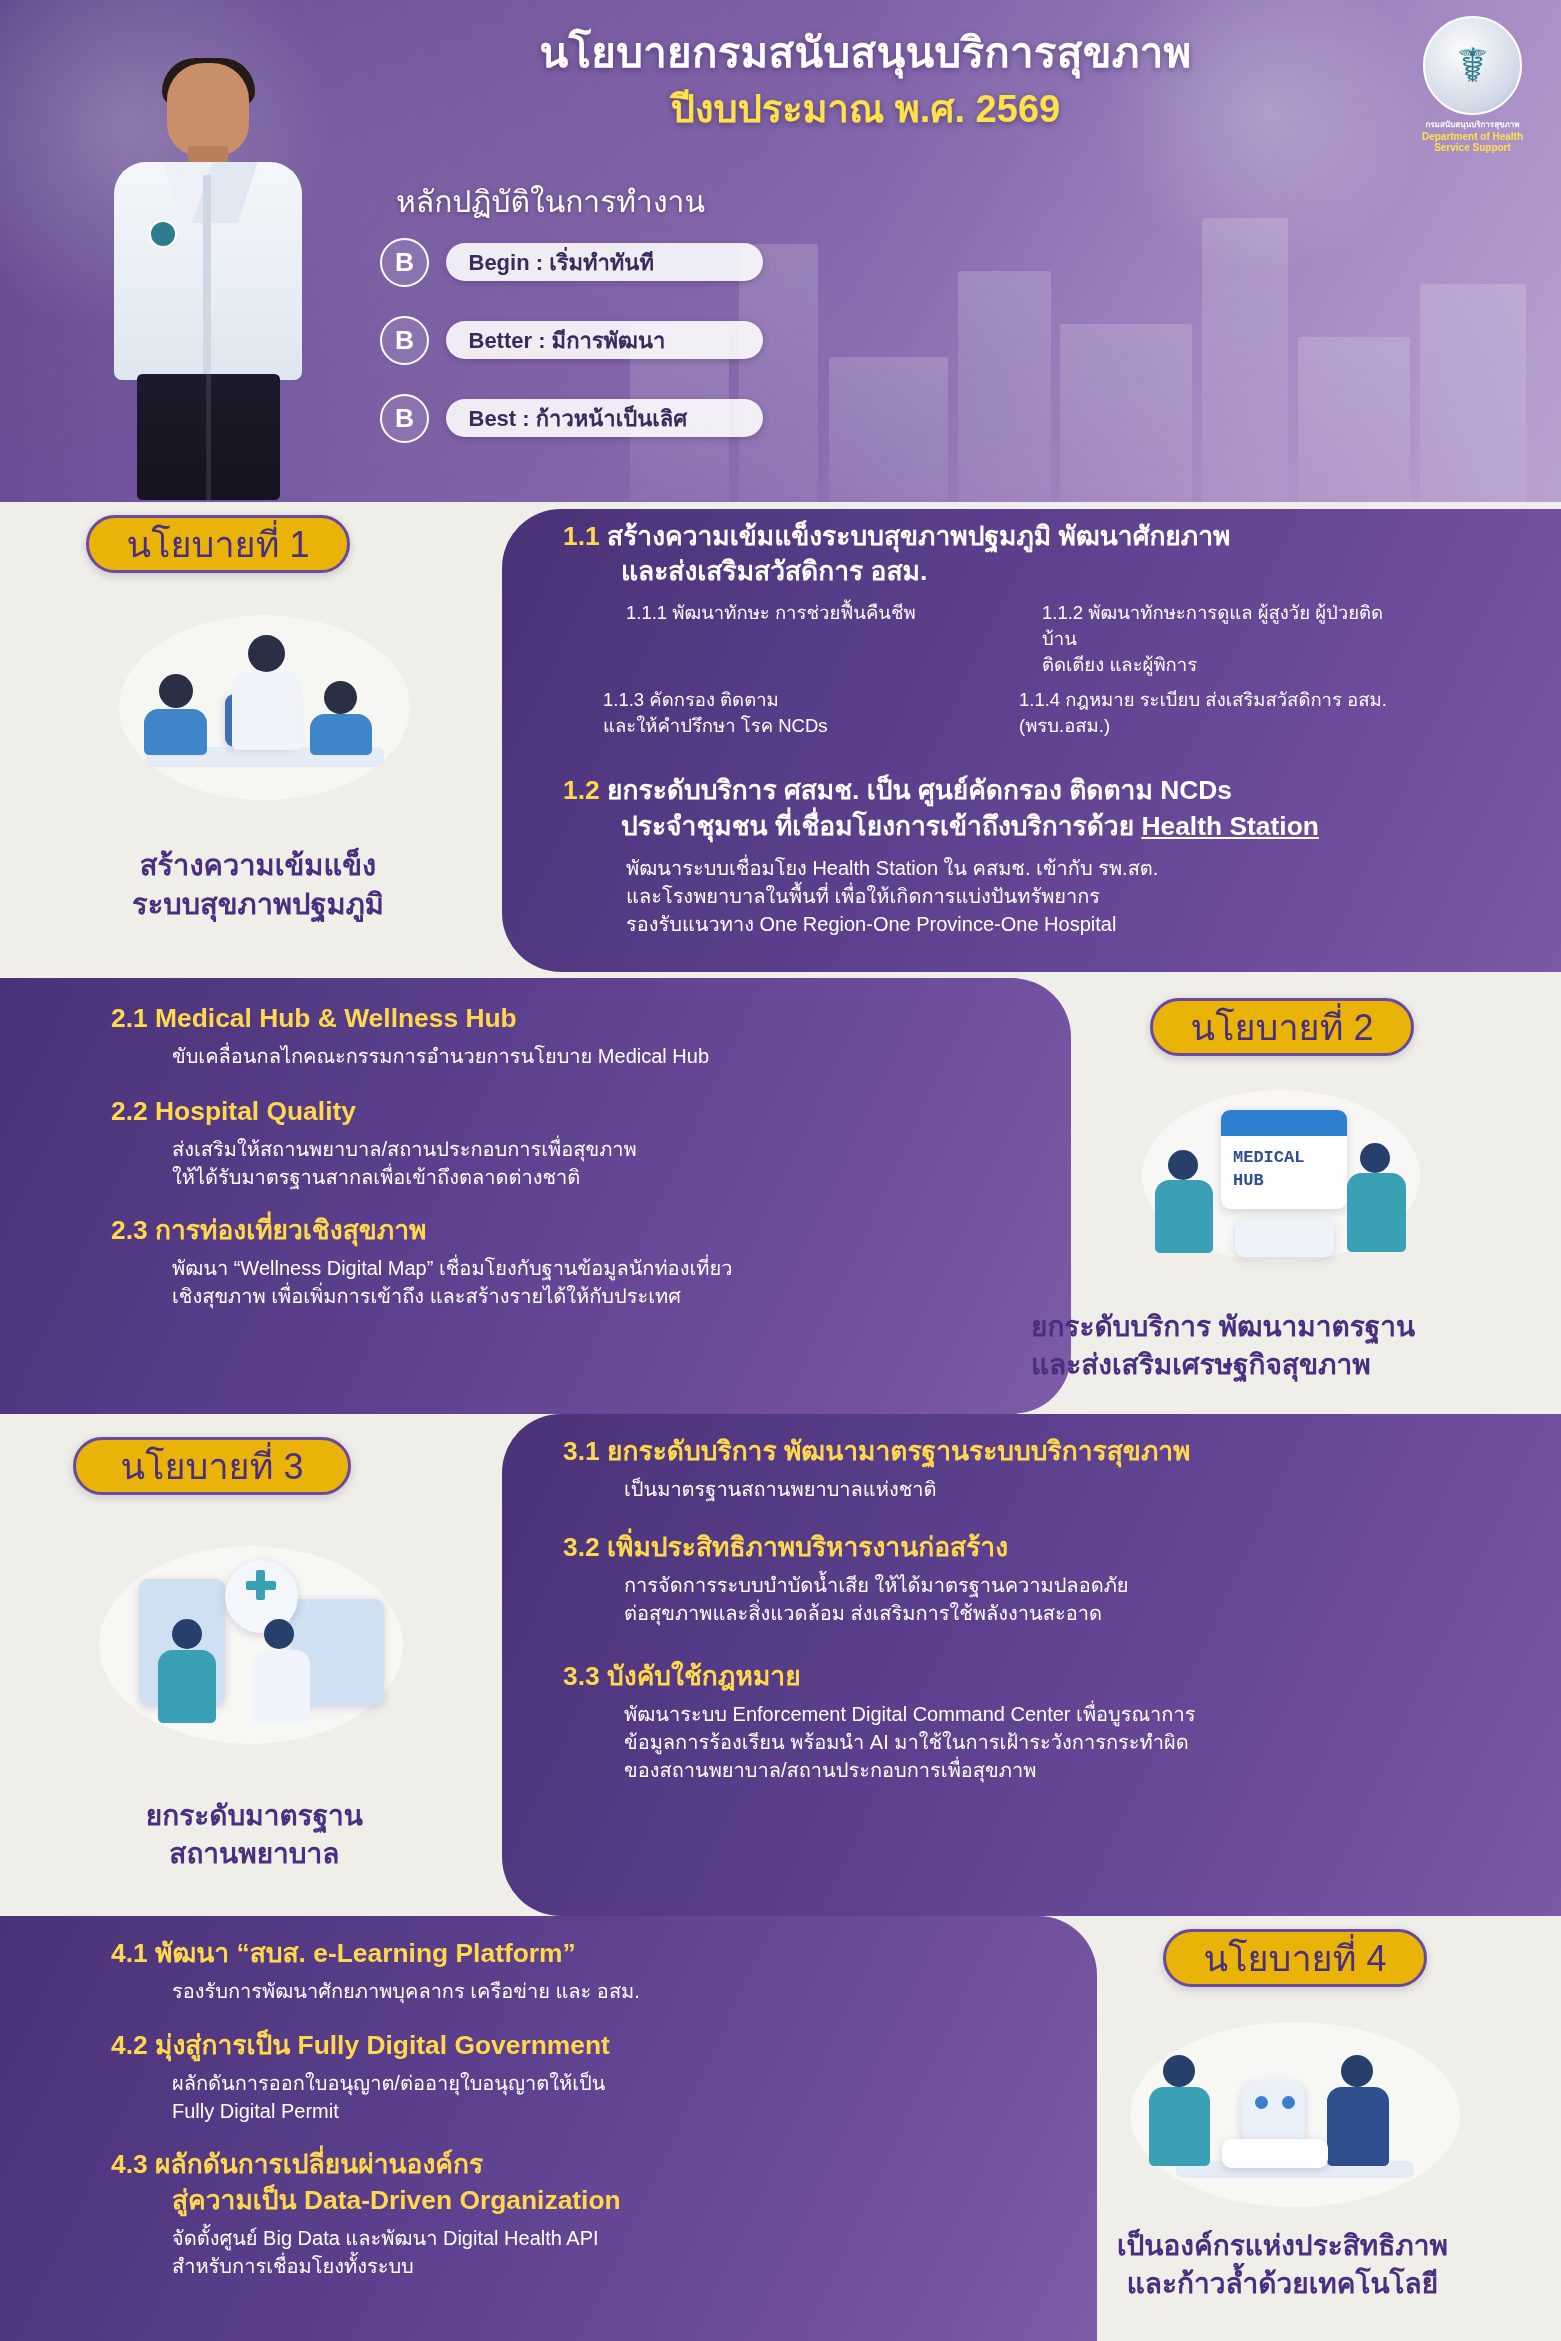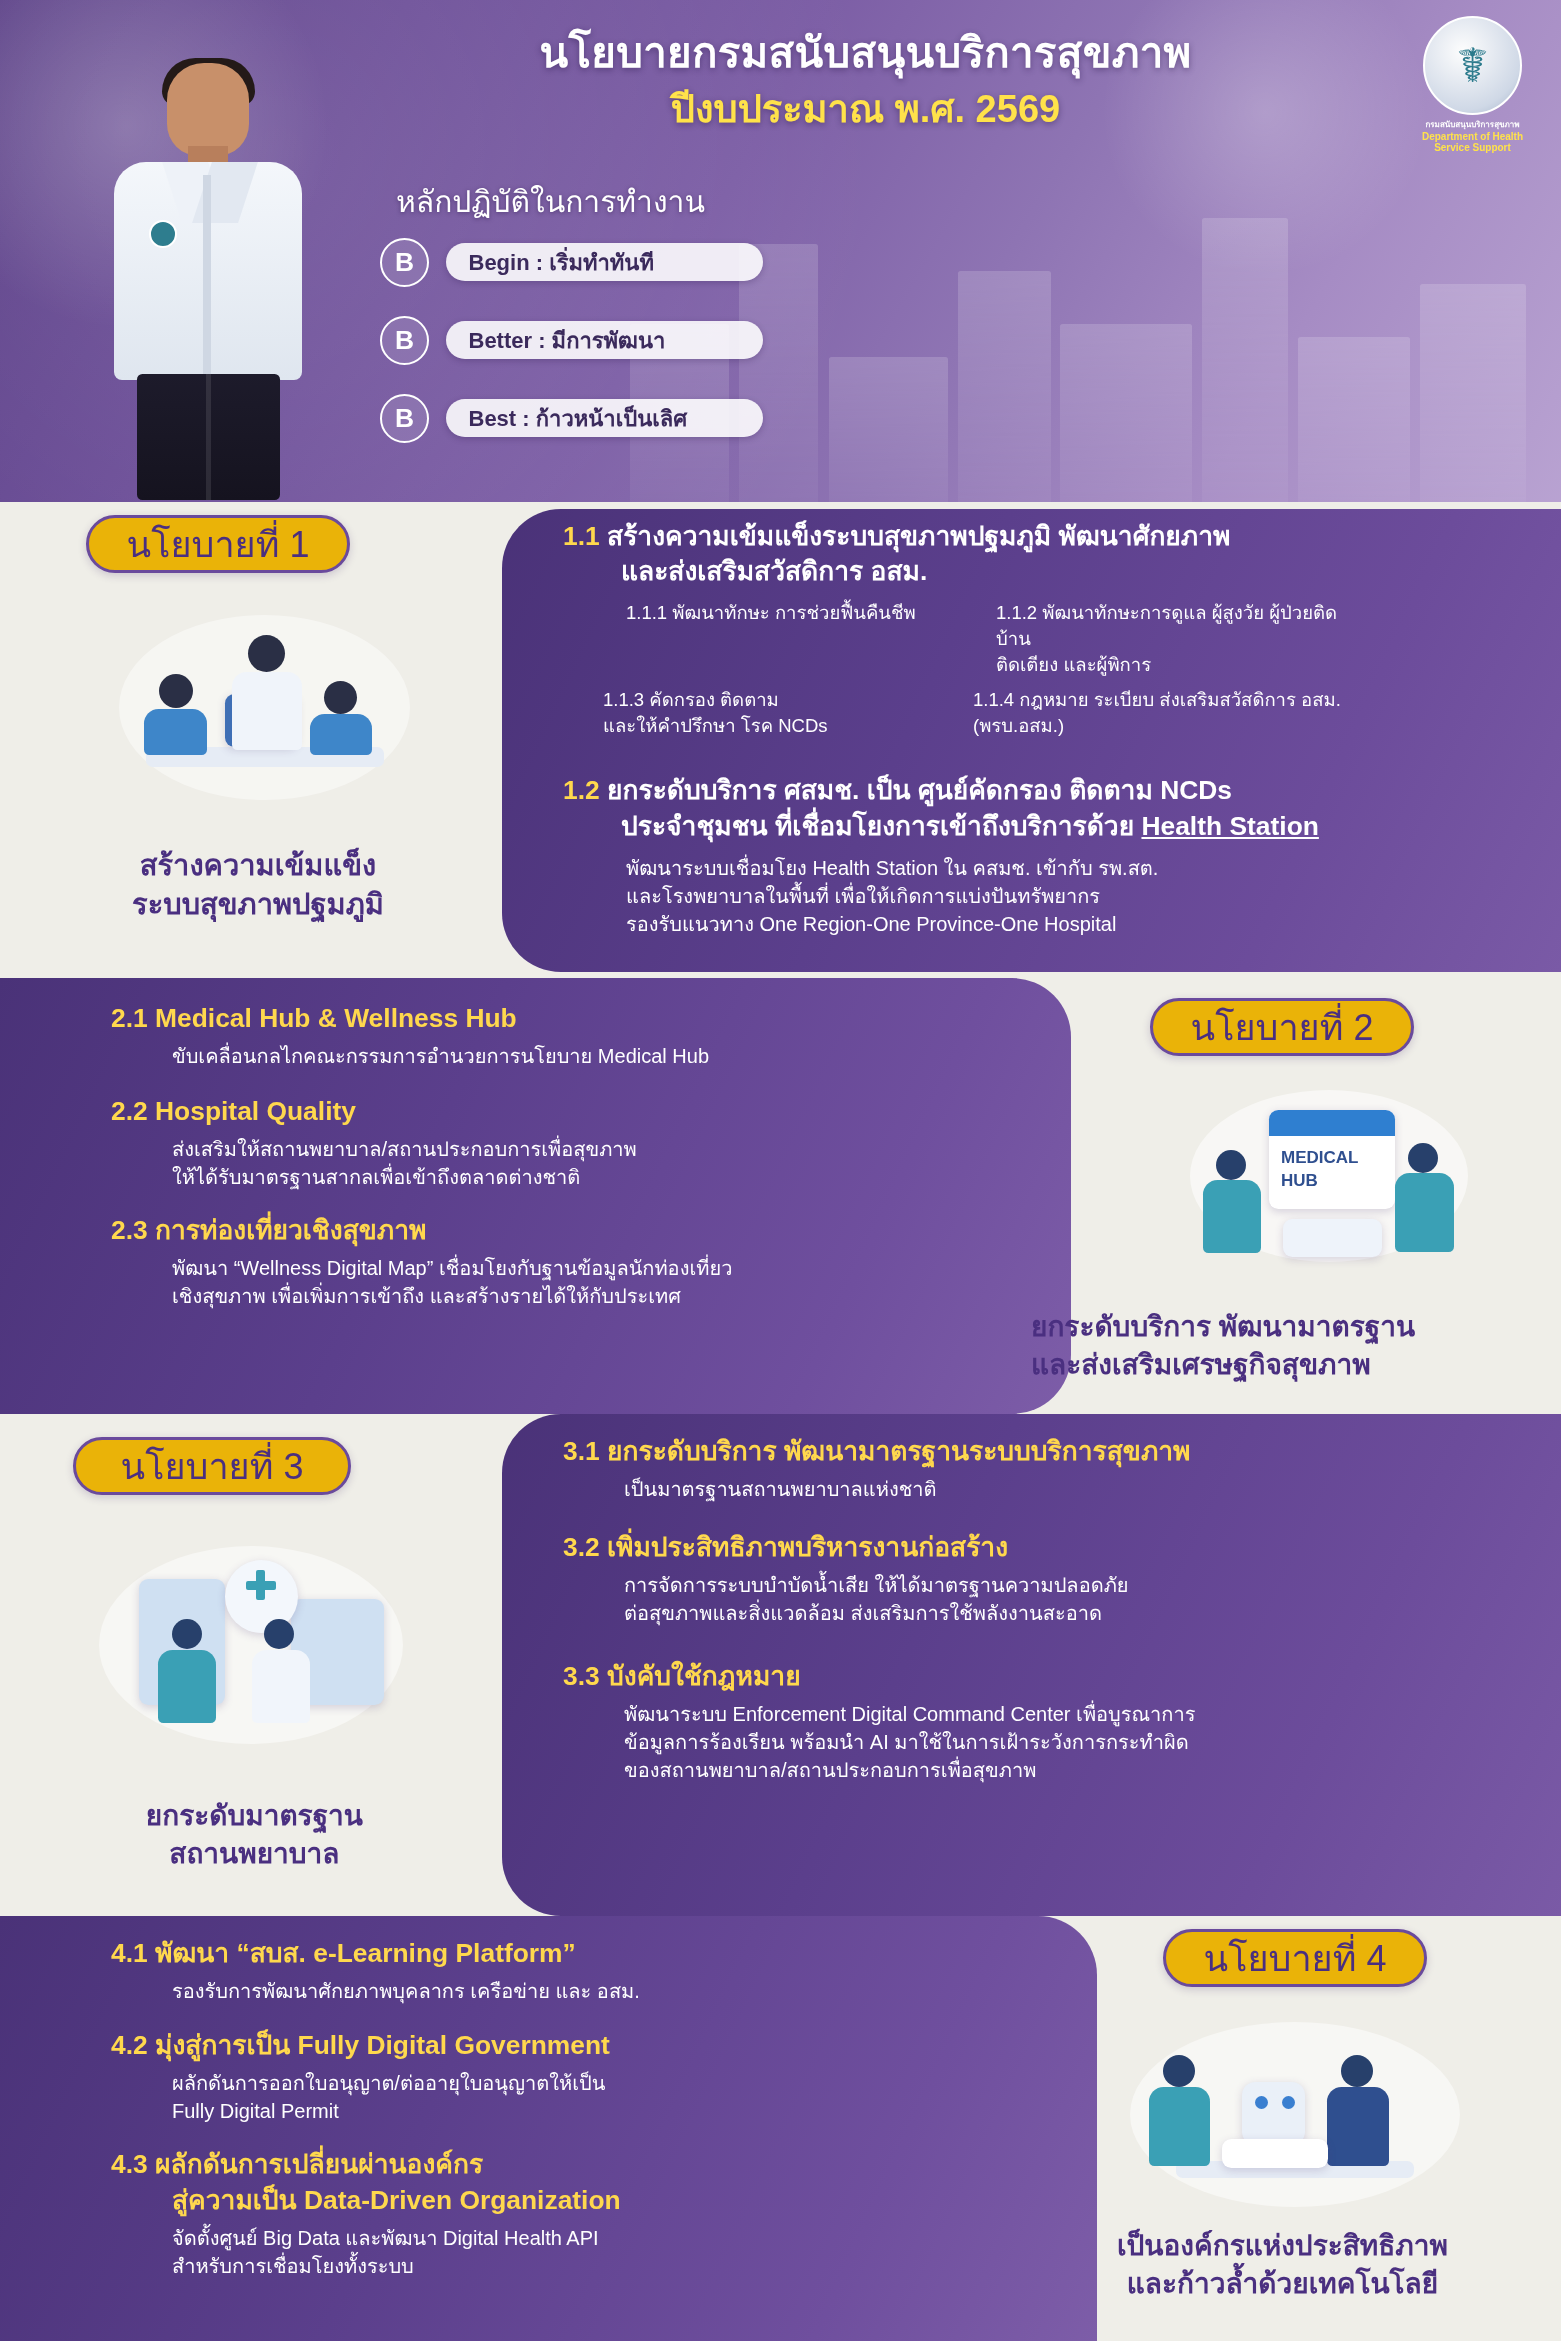--- a/index.html
+++ b/index.html
@@ -192,21 +192,21 @@
   .sec2 .caption {
     position: absolute;
     left: 1031px; top: 330px;
     width: 502px;
     text-align: left;
     color: #4a2f80;
     font-size: 28px;
     font-weight: bold;
     line-height: 1.35;
   }
-  .sec2 .art { position: absolute; left: 1190px; top: 99px; width: 278px; height: 211px; }
+  .sec2 .art { position: absolute; left: 1142px; top: 99px; width: 278px; height: 211px; font-family: Liberation Mono, monospace; }
 
   
   .sec3 {
     position: absolute;
     left: 0; top: 1414px;
     width: 1562px; height: 502px;
   }
   .sec3 .panel {
     position: absolute;
     left: 502px; top: 0;
@@ -252,21 +252,21 @@
   .sec4 .art { position: absolute; left: 1123px; top: 93px; width: 344px; height: 211px; }
 
   
   .art .blob { position:absolute; border-radius:50%; background:rgba(255,255,255,0.55); }
   .art .card { position:absolute; background:#ffffff; border-radius:9.3px; box-shadow:0 2.6px 8px rgba(80,60,120,0.2); }
   .art .fig-head { position:absolute; border-radius:50%; }
   .art .fig-body { position:absolute; border-radius:14.5px 14.5px 5.3px 5.3px; }
   .art .desk { position:absolute; background:#e6ecf5; border-radius:6.6px; }
 
   .txtcol { position: absolute; }
-  .row-pair { display: flex; }
+  .row-pair { display: flex; gap: 46px; }
   .row-pair > div { width: 370px; }
 </style>
 </head>
 <body>
 
 <div class="page">
 
   <div class="header">
     <div class="glow" style="left:-79px; top:-79px; width:410px; height:410px;"></div>
     <div class="glow" style="right:132px; top:-53px; width:330px; height:330px;"></div>

